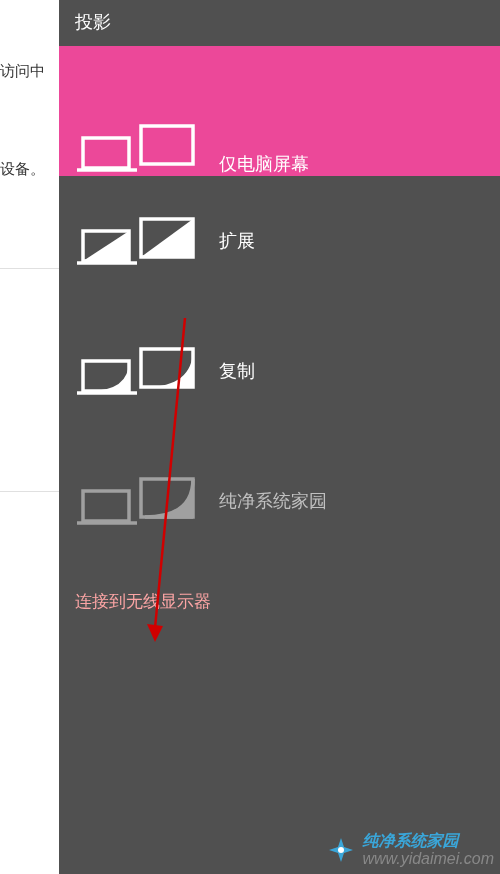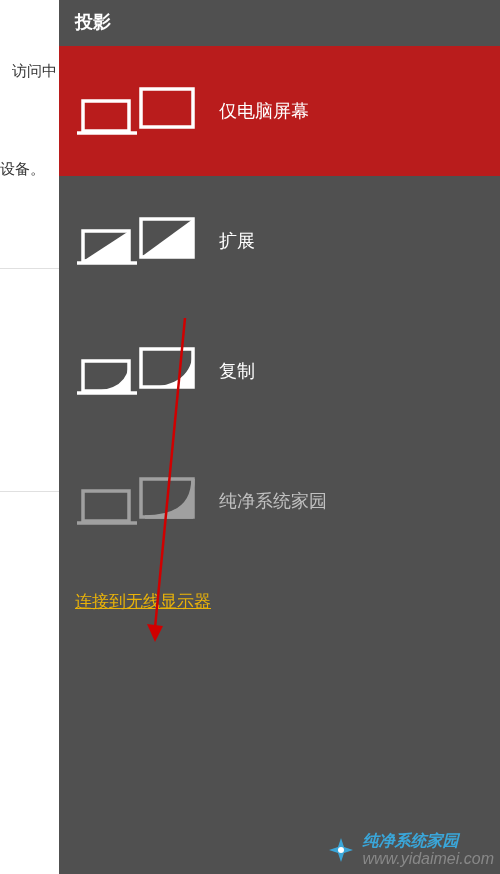--- a/index.html
+++ b/index.html
@@ -9,49 +9,48 @@
       font-family: "Microsoft YaHei", "Segoe UI", sans-serif;
       position: relative; overflow: hidden;
     }
     .bg-left {
       position: absolute; left: 0; top: 0; width: 59px; height: 874px;
       background: #fff; z-index: 1;
     }
     .bg-text {
       position: absolute; font-size: 15px; color: #333;
     }
-    .bg-t1 { left: 12px; top: 62px; }
+    .bg-t1 { left: 0; top: 62px; }
     .bg-t2 { left: 0; top: 160px; }
     .hr { position: absolute; left: 0; width: 59px; height: 1px; background: #e0e0e0; }
     .hr1 { top: 268px; }
     .hr2 { top: 491px; }
 
     .panel {
       position: absolute; left: 59px; top: 0; width: 441px; height: 874px;
       background: #505050; color: #fff; z-index: 2;
     }
     .panel-title {
       padding: 10px 16px 12px;
-      font-size: 18px; font-weight: 700;
+      font-size: 18px; font-weight: 400;
       color: #fff;
     }
     .option {
       height: 130px; display: flex; align-items: center;
       padding-left: 18px; gap: 22px; cursor: pointer;
     }
-    .option.selected { background: #b91c1c; }
+    .option.selected { background: #ec4899; align-items: flex-end; }
     .option.disabled .ico svg * { stroke: #a0a0a0; }
     .option.disabled .opt-label { color: #c0c0c0; }
     .opt-label { font-size: 18px; color: #fff; }
     .ico { width: 120px; display: flex; align-items: center; justify-content: center; }
     .ico svg { display: block; }
     .wireless-link {
       padding: 24px 16px 0;
-      font-size: 17px; color: #eab308;
-      text-decoration: underline;
+      font-size: 17px; color: #fca5a5;
       cursor: pointer;
     }
 
     .arrow {
       position: absolute; left: 135px; top: 318px; z-index: 3;
       pointer-events: none;
     }
 
     .watermark {
       position: absolute; right: 6px; bottom: 6px; z-index: 4;

